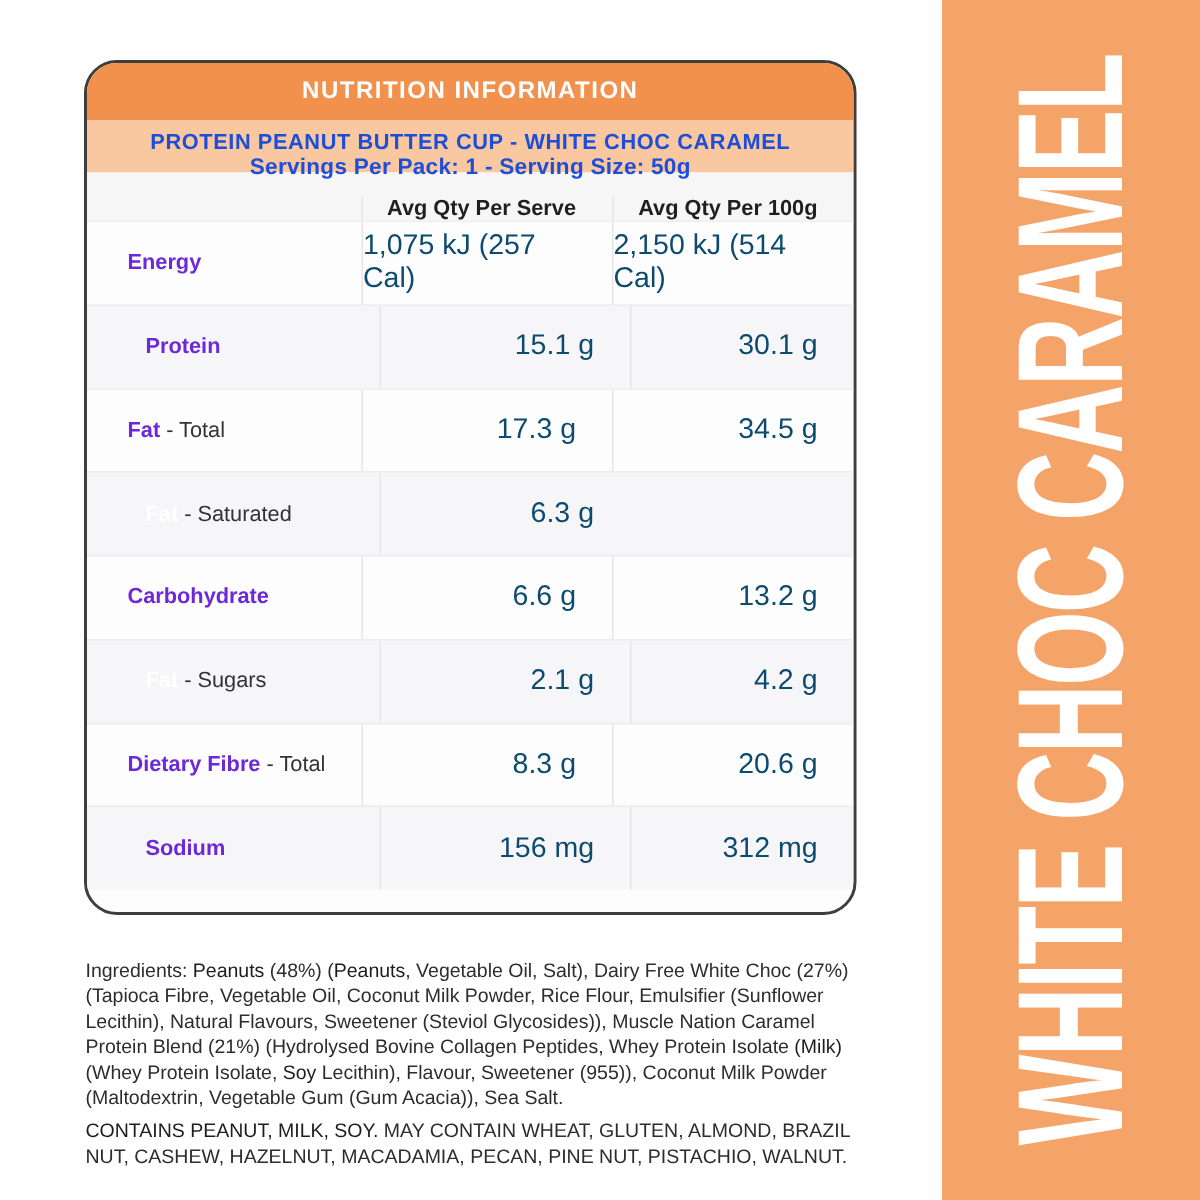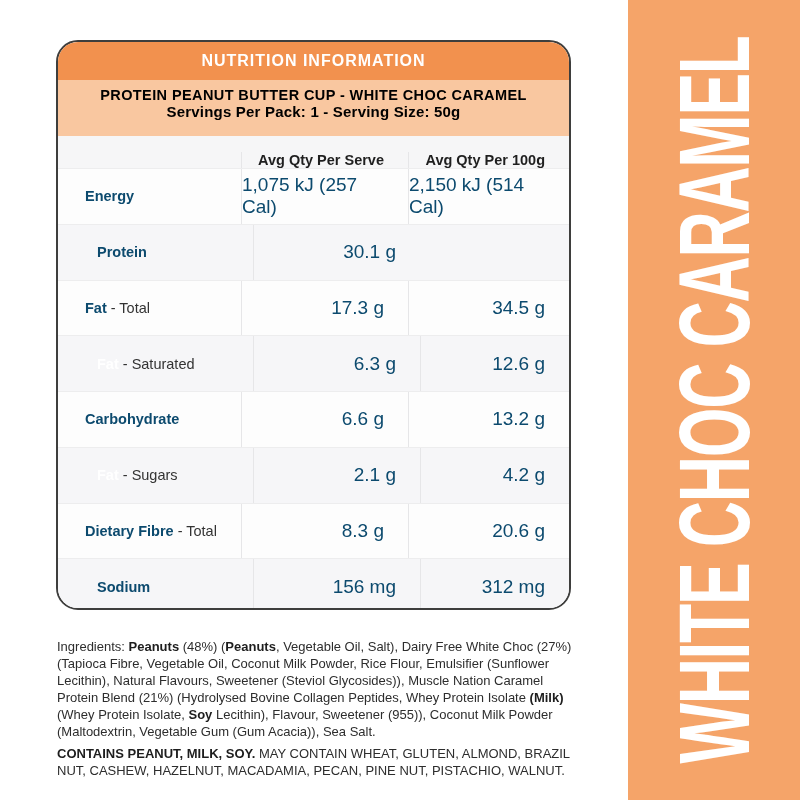--- a/index.html
+++ b/index.html
@@ -31,22 +31,22 @@
     position:absolute;left:56px;top:40px;width:515px;height:570px;
     box-sizing:border-box;border:2px solid var(--border-dark,#3E3E3D);
     border-radius:22px;overflow:hidden;background:#FDFDFD;
   }
   .band1{
     height:38px;background:var(--header-orange,#F2914E);
     display:flex;align-items:center;justify-content:center;
   }
   .band1-text{color:#fff;font-weight:bold;font-size:16px;letter-spacing:1px;}
   .band2{
-    height:56px;background:var(--band-orange,#F9C7A0);
-    text-align:center;color:#000000;
+    height:35px;background:var(--band-orange,#F9C7A0);
+    text-align:center;color:#1d4ed8;
   }
   .band2-title{font-weight:bold;font-size:14.5px;letter-spacing:.4px;padding-top:7px;}
   .band2-sub{font-weight:bold;font-size:15px;letter-spacing:.2px;margin-top:0;}
 
   .thead{
     display:grid;grid-template-columns:183px 167px 1fr;height:32px;
     background:#F6F6F7;
   }
   .th{
     display:flex;align-items:center;justify-content:flex-end;
@@ -58,37 +58,37 @@
 
   .row{
     display:grid;grid-template-columns:183px 167px 1fr;height:55.75px;
     background:#FDFDFD;border-top:1px solid #EDEDEE;box-sizing:border-box;
   }
   .row.shaded{background:#F6F6F8;padding-left:12px;}
   .cell-label{
     display:flex;align-items:center;padding-left:27px;
     font-size:14.5px;color:#333;box-sizing:border-box;white-space:pre;
   }
-  .cell-label .lb{font-weight:bold;color:#0c4a6e;}
+  .cell-label .lb{font-weight:bold;color:#6d28d9;}
   .cell-label .lb.hidden{color:#FFFFFF;}
   .cell-val{
     display:flex;align-items:center;justify-content:flex-end;
     padding-right:24px;font-size:19px;color:#0c4a6e;box-sizing:border-box;
   }
 
   
   .ingredients{
     position:absolute;left:57px;top:638px;width:528px;
     font-size:13px;line-height:17px;color:#2D2D2D;
   }
   .allergens{
     position:absolute;left:57px;top:745px;width:540px;
     font-size:13px;line-height:17px;color:#2D2D2D;
   }
-  .ingredients b,.allergens b{font-weight:bold;color:#1D1D1D;}
+  .ingredients b,.allergens b{font-weight:normal;color:#1D1D1D;}
 </style>
 </head>
 <body>
 
 <div class="sidebar"></div>
 <div class="sidebar-text-wrap">
   <div class="sidebar-text">WHITE CHOC CARAMEL</div>
 </div>
 
 <div class="panel">
@@ -105,31 +105,31 @@
     <div class="th c3">Avg Qty Per 100g</div>
   </div>
   <div>
       <div class="row">
     <div class="cell-label c1"><span class="lb">Energy</span><span class="lr"></span></div>
     <div class="cell-val c2 v-serve">1,075 kJ (257 Cal)</div>
     <div class="cell-val c3 v-100">2,150 kJ (514 Cal)</div>
   </div>
       <div class="row shaded">
     <div class="cell-label c1"><span class="lb">Protein</span><span class="lr"></span></div>
+    <div class="cell-val c2 v-serve">15.1 g</div>
     <div class="cell-val c3 v-100">30.1 g</div>
   </div>
       <div class="row">
     <div class="cell-label c1"><span class="lb">Fat</span><span class="lr"> - Total</span></div>
     <div class="cell-val c2 v-serve">17.3 g</div>
     <div class="cell-val c3 v-100">34.5 g</div>
   </div>
       <div class="row shaded">
     <div class="cell-label c1"><span class="lb hidden">Fat</span><span class="lr"> - Saturated</span></div>
     <div class="cell-val c2 v-serve">6.3 g</div>
-    <div class="cell-val c3 v-100">12.6 g</div>
   </div>
       <div class="row">
     <div class="cell-label c1"><span class="lb">Carbohydrate</span><span class="lr"></span></div>
     <div class="cell-val c2 v-serve">6.6 g</div>
     <div class="cell-val c3 v-100">13.2 g</div>
   </div>
       <div class="row shaded">
     <div class="cell-label c1"><span class="lb hidden">Fat</span><span class="lr"> - Sugars</span></div>
     <div class="cell-val c2 v-serve">2.1 g</div>
     <div class="cell-val c3 v-100">4.2 g</div>

